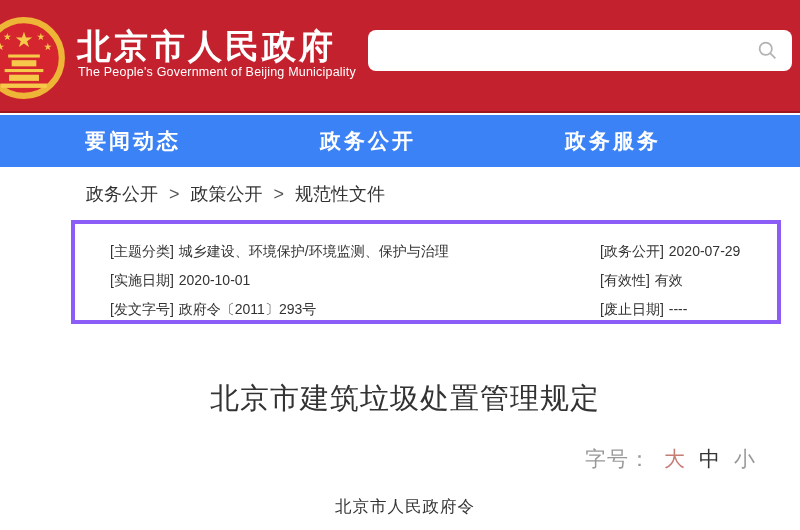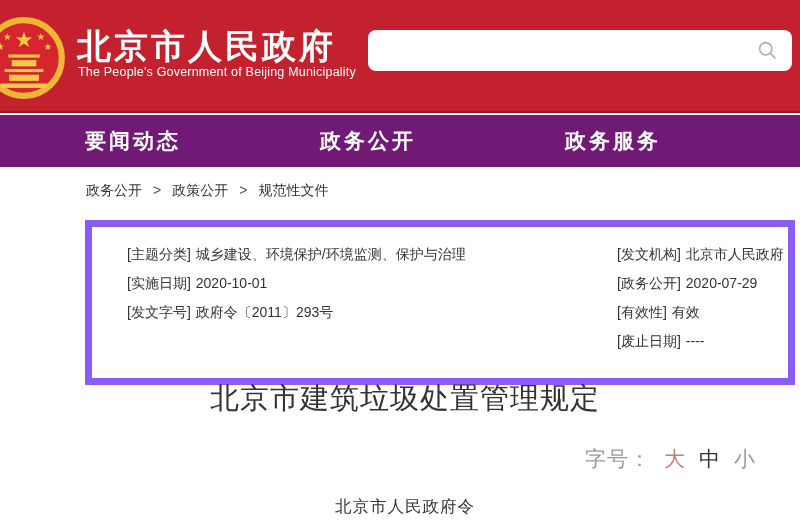--- a/index.html
+++ b/index.html
@@ -16,33 +16,33 @@
   .site-subtitle { position:absolute; left:78px; top:65px; color:#ffffff;
                    font-size:12.5px; font-weight:normal; letter-spacing:0.2px; white-space:nowrap; }
   .searchbox { position:absolute; left:368px; top:30px; width:424px; height:41px;
                background:#ffffff; border-radius:8px; }
   .search-input { position:absolute; left:0; top:0; width:100%; height:100%;
                   border:none; outline:none; background:transparent; border-radius:8px;
                   padding:0 46px 0 16px; font-size:14px; color:#333; }
   .search-icon { position:absolute; right:14px; top:10px; width:21px; height:21px; cursor:pointer; }
 
   
-  .navbar { position:absolute; left:0; top:115px; width:800px; height:52px; background:#701a75; }
+  .navbar { position:absolute; left:0; top:115px; width:800px; height:52px; background:#3b82f6; }
   .nav-item { position:absolute; top:0; height:52px; line-height:52px; color:#ffffff;
               font-size:21px; font-weight:bold; letter-spacing:3px; cursor:pointer; white-space:nowrap; }
   .nav-1 { left:85px; } .nav-2 { left:320px; } .nav-3 { left:565px; }
 
   
-  .breadcrumb { position:absolute; left:86px; top:182px; font-size:14px; color:#333; }
+  .breadcrumb { position:absolute; left:86px; top:182px; font-size:18px; color:#333; }
   .bc-link { cursor:pointer; }
   .bc-sep { color:#555; margin:0 11px; }
 
   
-  .meta-box { position:absolute; left:85px; top:220px; width:710px; height:165px;
-              border:7px solid #8b5cf6; background:#ffffff; }
+  .meta-box { position:absolute; left:71px; top:220px; width:710px; height:104px;
+              border:4px solid #8b5cf6; background:#ffffff; }
   .meta-col { position:absolute; top:13px; }
   .meta-left { left:35px; width:470px; }
   .meta-right { left:525px; width:180px; }
   .meta-row { height:29px; line-height:29px; font-size:14px; color:#333; white-space:nowrap; }
   .meta-label { margin-right:5px; }
 
   
   .article-title { position:absolute; left:0; top:379px; width:810px; text-align:center;
                    font-size:29px; font-weight:500; color:#333; letter-spacing:1px; }
   .font-size-bar { position:absolute; left:585px; top:445px; font-size:21px; color:#999;
@@ -102,23 +102,20 @@
       </div>
       <div class="meta-row">
         <span class="meta-label">[实施日期]</span><span class="meta-value">2020-10-01</span>
       </div>
       <div class="meta-row">
         <span class="meta-label">[发文字号]</span><span class="meta-value">政府令〔2011〕293号</span>
       </div>
     </div>
     <div class="meta-col meta-right">
       <div class="meta-row">
-        <span class="meta-label">[发文机构]</span><span class="meta-value">北京市人民政府</span>
-      </div>
-      <div class="meta-row">
         <span class="meta-label">[政务公开]</span><span class="meta-value">2020-07-29</span>
       </div>
       <div class="meta-row">
         <span class="meta-label">[有效性]</span><span class="meta-value">有效</span>
       </div>
       <div class="meta-row">
         <span class="meta-label">[废止日期]</span><span class="meta-value">----</span>
       </div>
     </div>
   </section>

